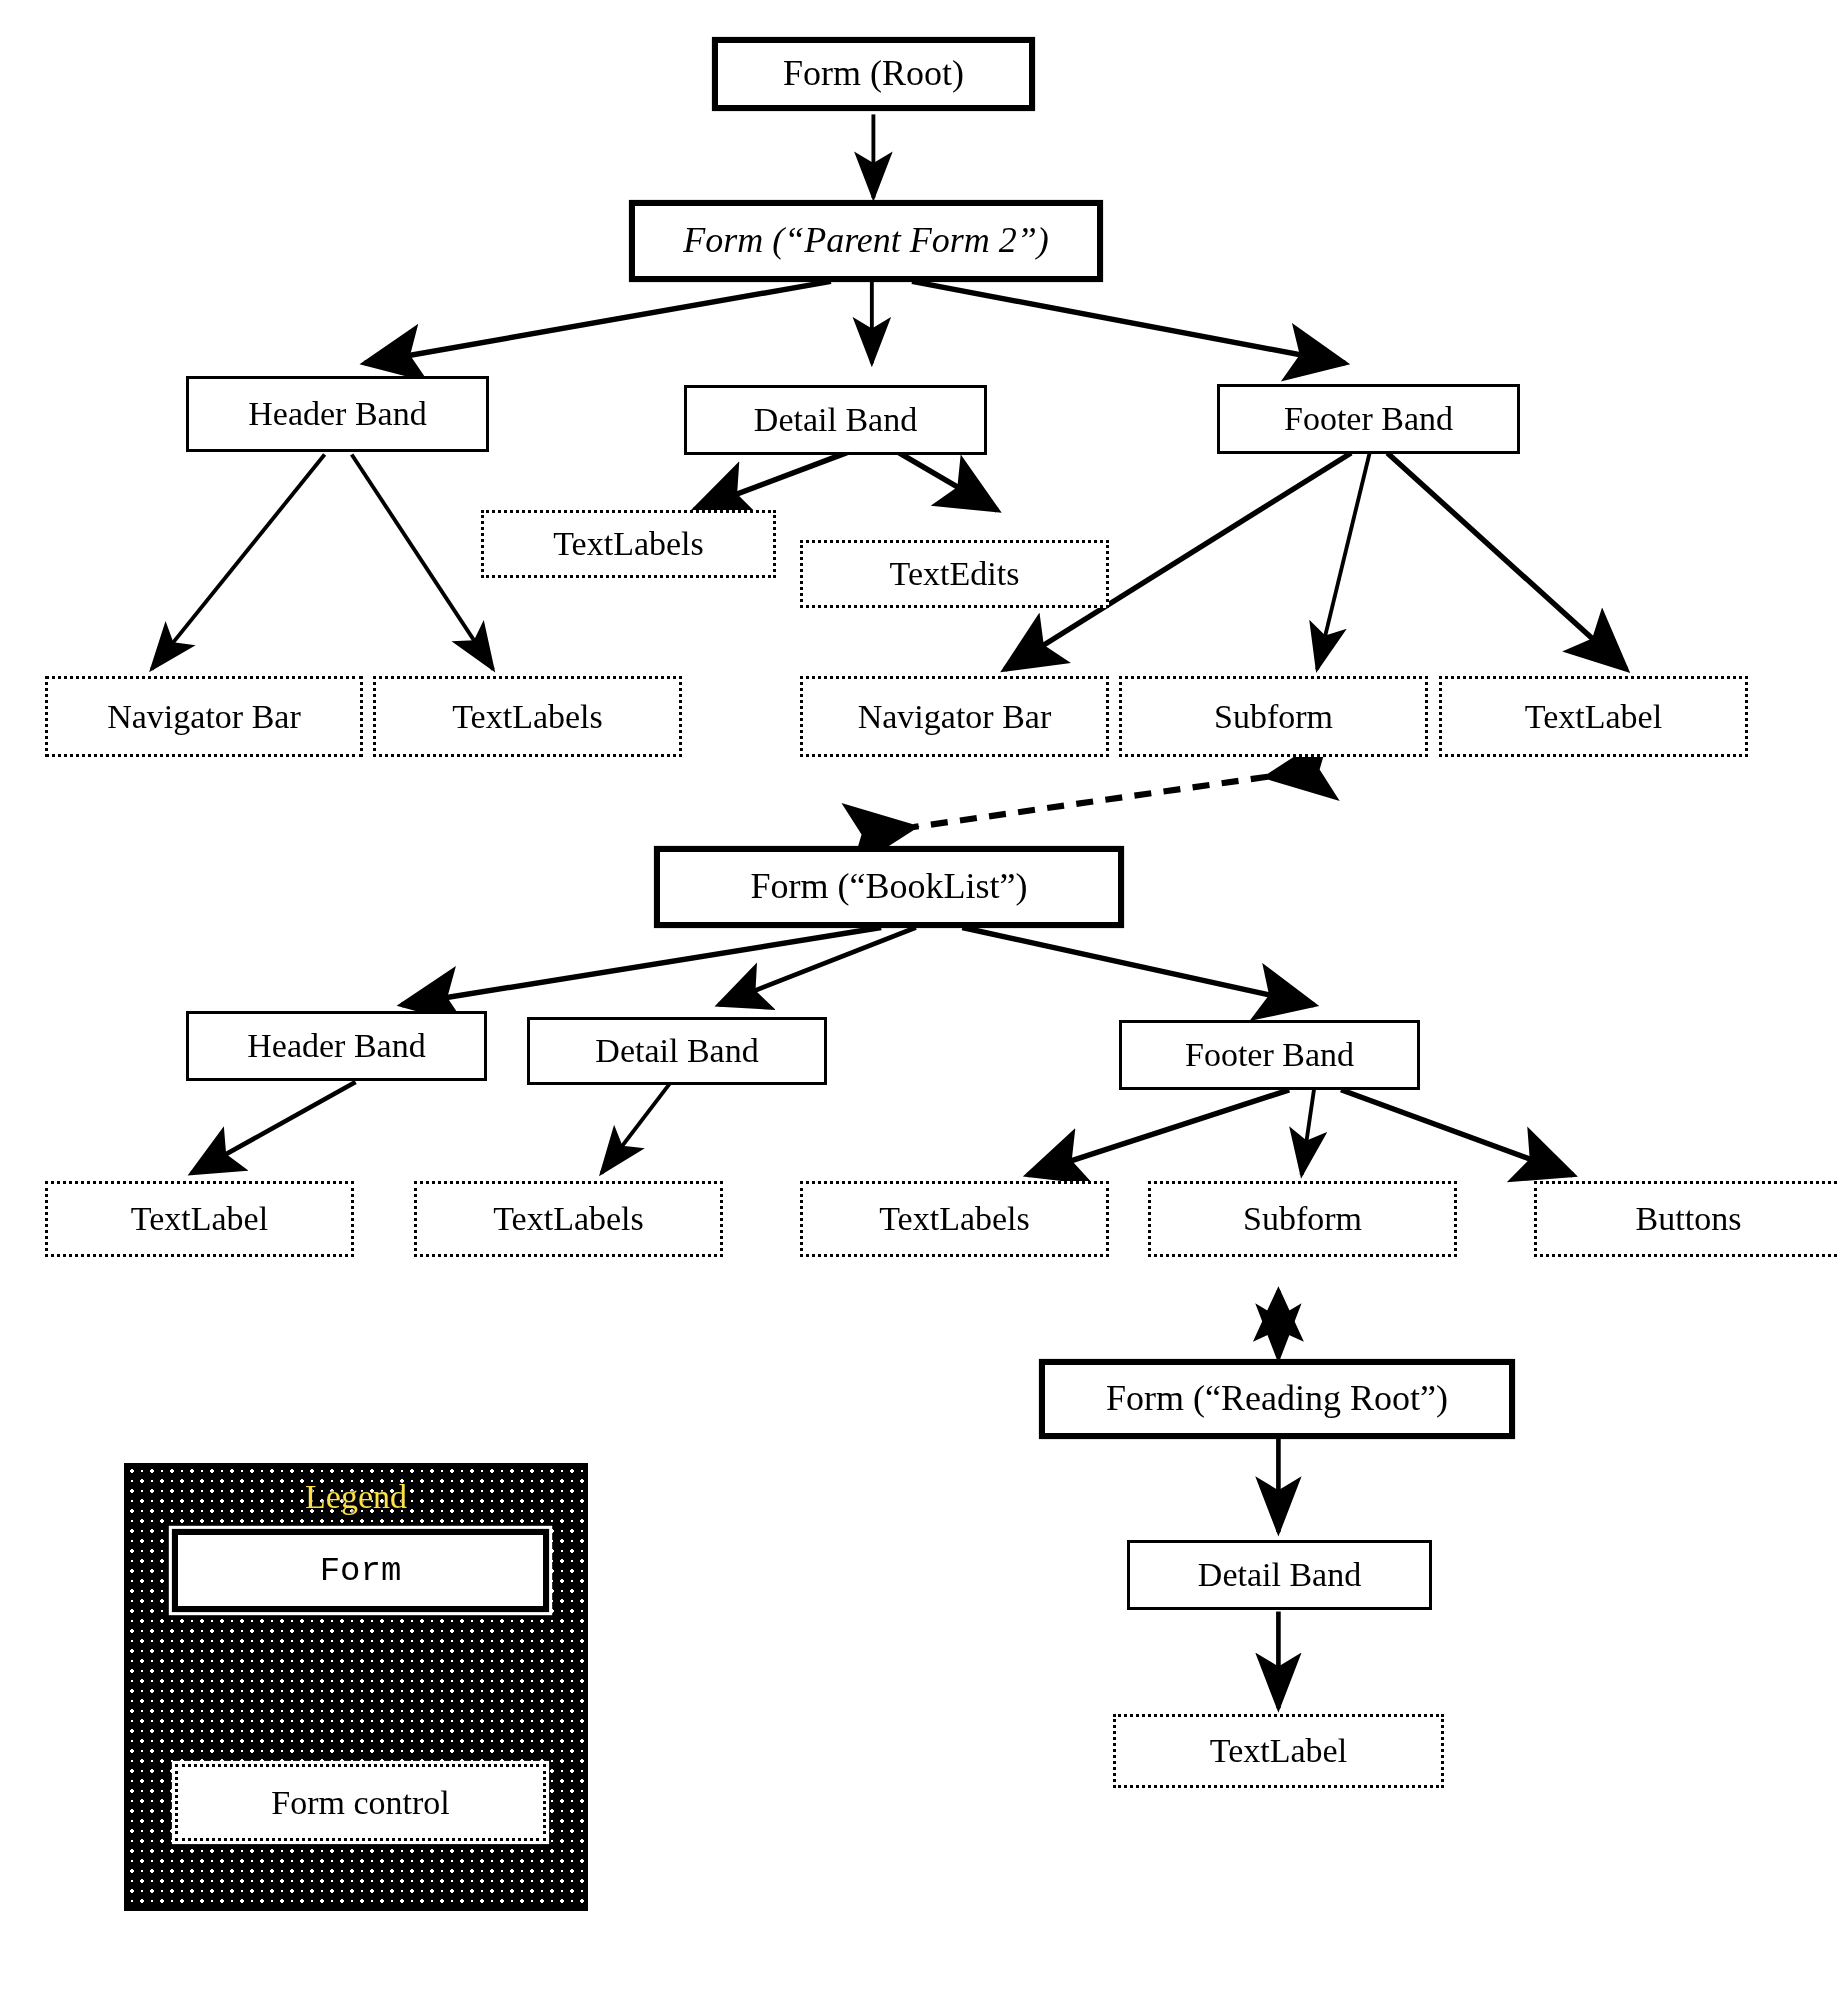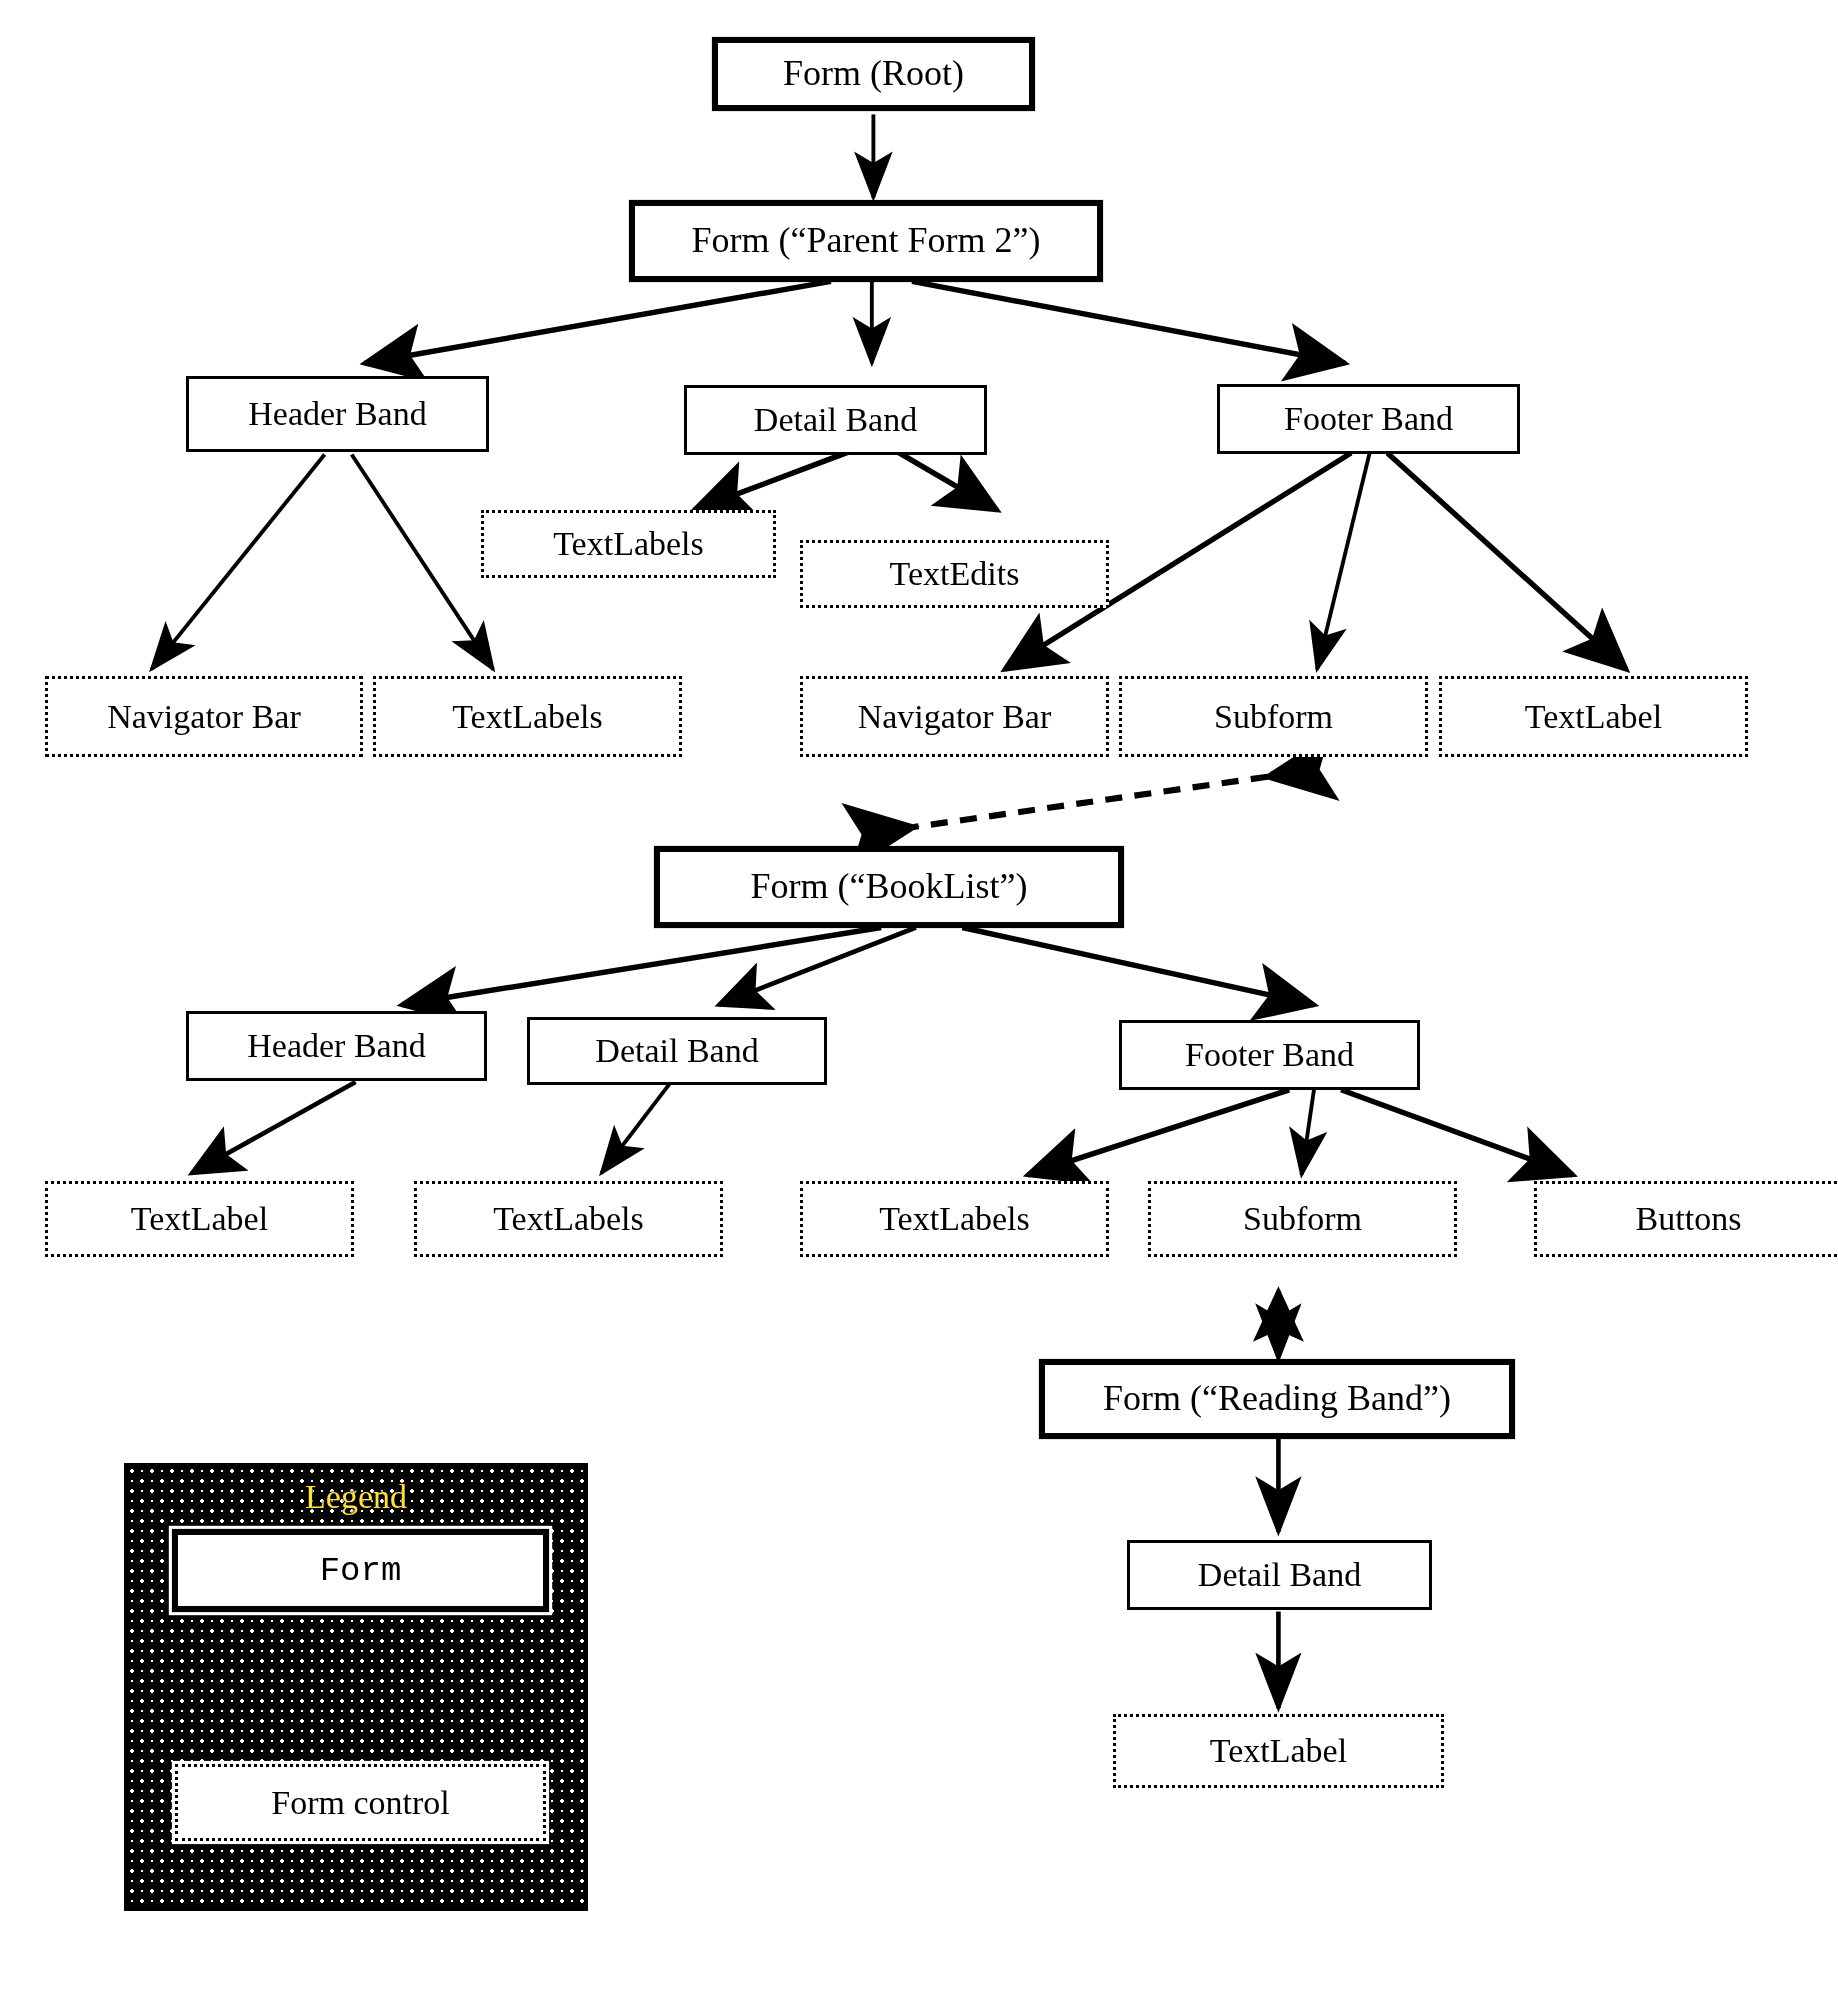--- a/index.html
+++ b/index.html
@@ -154,21 +154,21 @@
 
     <line x1="1654" y1="1860" x2="1654" y2="1982" stroke="#000" stroke-width="6" marker-end="url(#ah-thin)"></line>
 
     <line x1="1654" y1="2085" x2="1654" y2="2210" stroke="#000" stroke-width="6" marker-end="url(#ah-thin)"></line>
   </svg>
 
   <div class="node n-form" style="left:715px; top:40px; width:317px; height:68px;">
     <span class="inner">Form (Root)</span>
   </div>
 
-  <div class="node n-form" style="left:632px; top:203px; width:468px; height:76px;">
+  <div class="node n-form" style="left:632px; top:203px; width:468px; height:76px;font-style:italic;">
     <span class="inner">Form (“Parent Form 2”)</span>
   </div>
 
   <div class="node n-band" style="left:186px; top:376px; width:303px; height:76px;">
     <span>Header Band</span>
   </div>
 
   <div class="node n-band" style="left:684px; top:385px; width:303px; height:70px;">
     <span>Detail Band</span>
   </div>
@@ -235,21 +235,21 @@
 
   <div class="node n-ctrl" style="left:1148px; top:1181px; width:309px; height:76px;">
     <span>Subform</span>
   </div>
 
   <div class="node n-ctrl" style="left:1534px; top:1181px; width:309px; height:76px;">
     <span>Buttons</span>
   </div>
 
   <div class="node n-form" style="left:1042px; top:1362px; width:470px; height:74px;">
-    <span class="inner">Form (“Reading Band”)</span>
+    <span class="inner">Form (“Reading Root”)</span>
   </div>
 
   <div class="node n-band" style="left:1127px; top:1540px; width:305px; height:70px;">
     <span>Detail Band</span>
   </div>
 
   <div class="node n-ctrl" style="left:1113px; top:1714px; width:331px; height:74px;">
     <span>TextLabel</span>
   </div>
 

